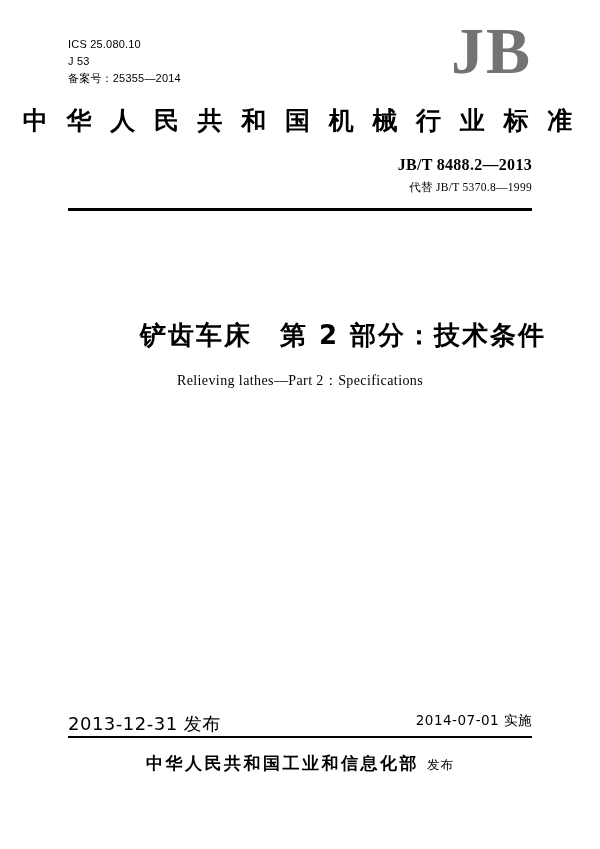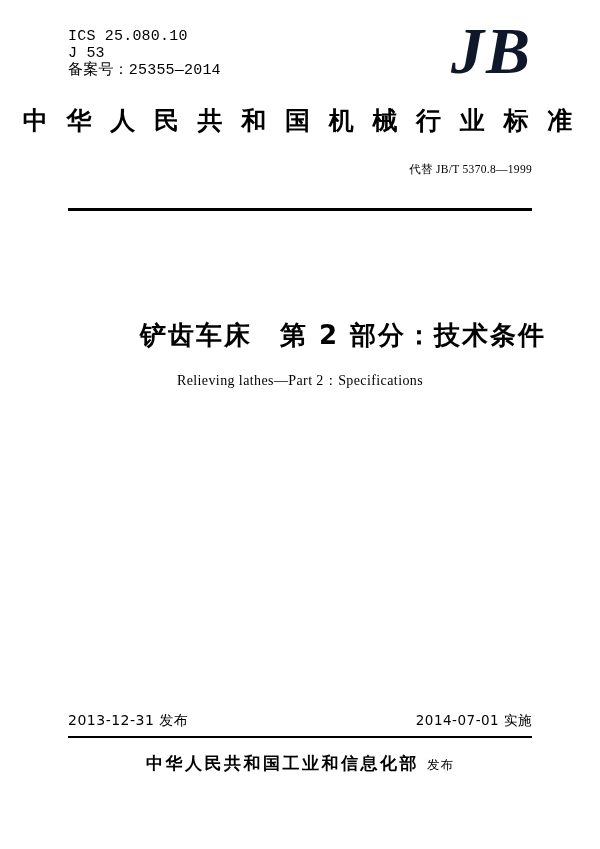--- a/index.html
+++ b/index.html
@@ -28,41 +28,40 @@
   .header-block {
     position: absolute;
     left: 68px;
     top: 24px;
     width: 464px;
     height: 70px;
   }
   .ics-lines {
     position: absolute;
     left: 0;
-    top: 4px;
-    font-size: 15px;
+    top: 12px;
+    font-size: 11px;
     line-height: 17px;
-    font-family: Liberation Mono, monospace;
+    font-family: Liberation Sans, sans-serif;
     letter-spacing: 0.2px;
   }
   .ics-lines div {
     white-space: nowrap;
   }
 
   .jb-logo {
     position: absolute;
     right: 0;
     top: -6px;
     font-family: "Liberation Serif", serif;
     font-weight: bold;
     font-size: 66px;
     line-height: 66px;
     letter-spacing: 2px;
-    color: #0f172a;
-    font-style: italic;
+    color: #737373;
   }
 
   
   .std-title {
     position: absolute;
     left: 0;
     top: 104px;
     width: 600px;
     text-align: center;
     font-family: "DejaVu Sans", sans-serif;
@@ -135,21 +134,21 @@
     letter-spacing: 0.4px;
     white-space: nowrap;
   }
 
   
   .date-issue {
     position: absolute;
     left: 68px;
     top: 712px;
     font-family: "DejaVu Sans", sans-serif;
-    font-size: 14px;
+    font-size: 18px;
     letter-spacing: 0.5px;
     white-space: nowrap;
   }
   .date-effective {
     position: absolute;
     right: 68px;
     top: 712px;
     font-family: "DejaVu Sans", sans-serif;
     font-size: 13.5px;
     letter-spacing: 0.5px;
@@ -188,20 +187,21 @@
       <div>ICS 25.080.10</div>
       <div>J 53</div>
       <div>备案号：25355—2014</div>
     </div>
     <div class="jb-logo">JB</div>
   </div>
 
   <div class="std-title">中 华 人 民 共 和 国 机 械 行 业 标 准</div>
 
   <div class="std-number">
+    <div class="main-no">JB/T 8488.2—2013</div>
     <div class="replace-no">代替 JB/T 5370.8—1999</div>
   </div>
 
   <div class="rule-top"></div>
 
   <div class="subject-cn">铲齿车床　第 2 部分：技术条件</div>
   <div class="subject-en">Relieving lathes—Part 2：Specifications</div>
 
   <div class="rule-bottom"></div>
 

